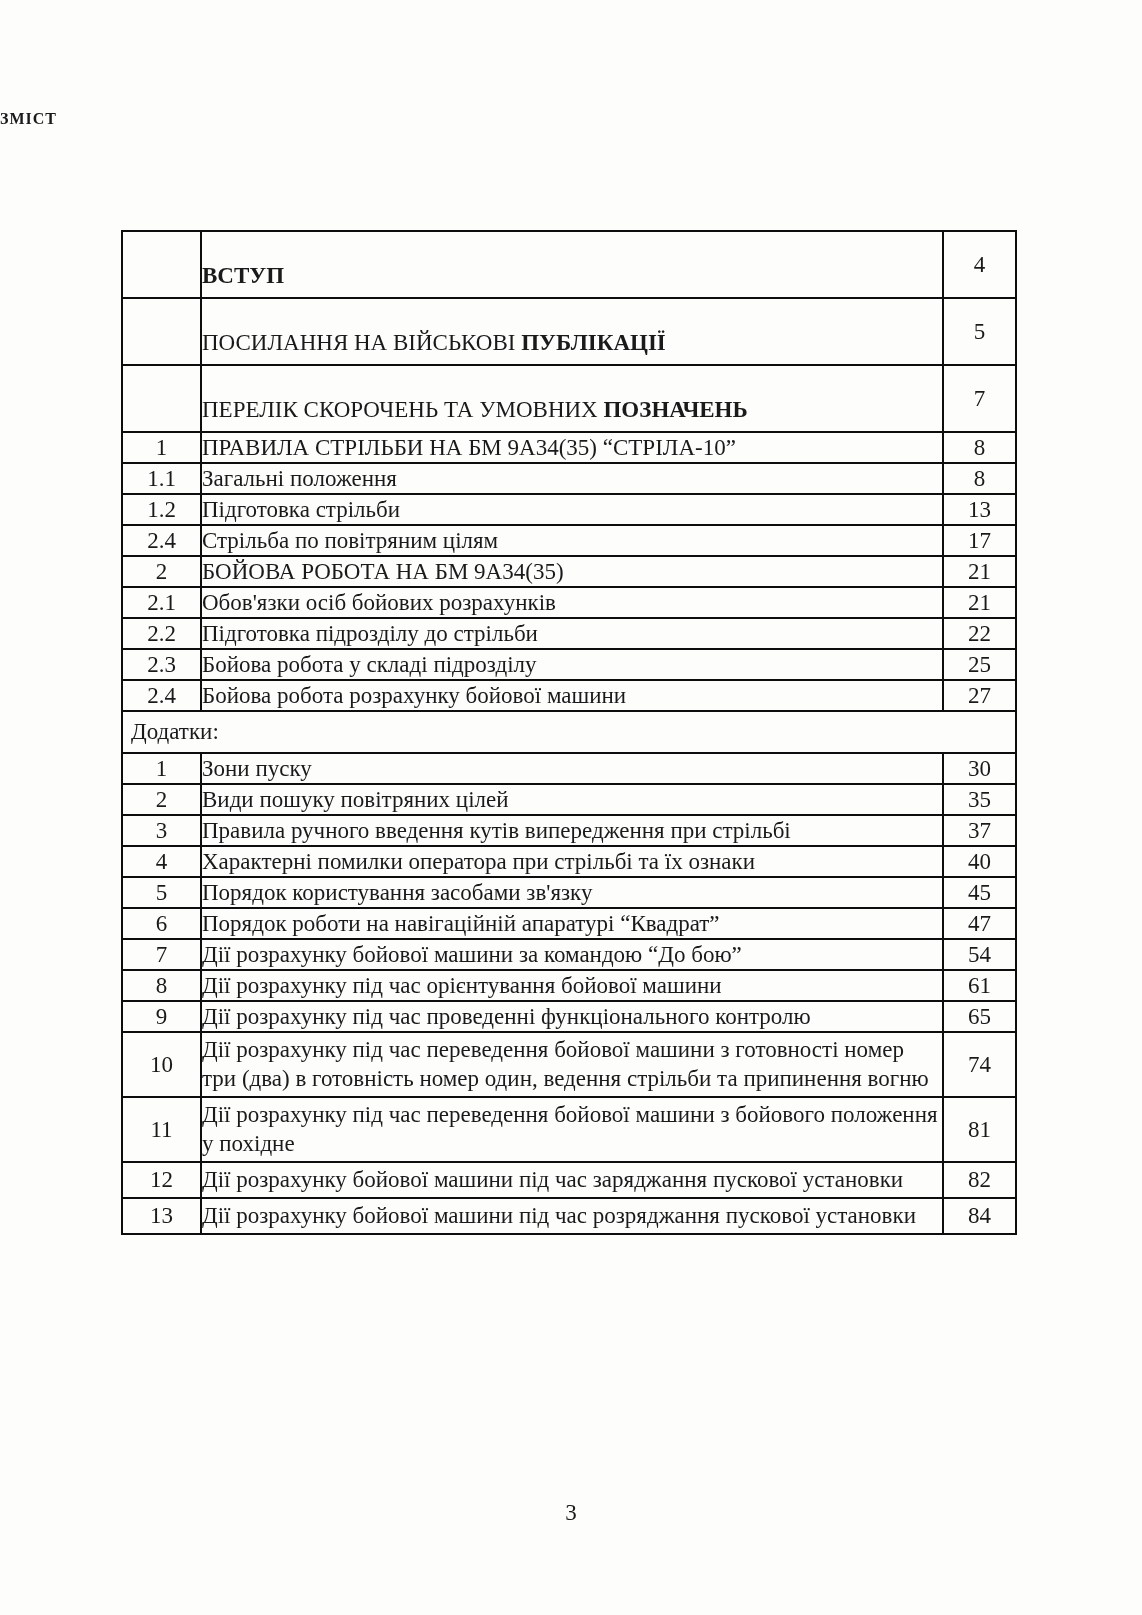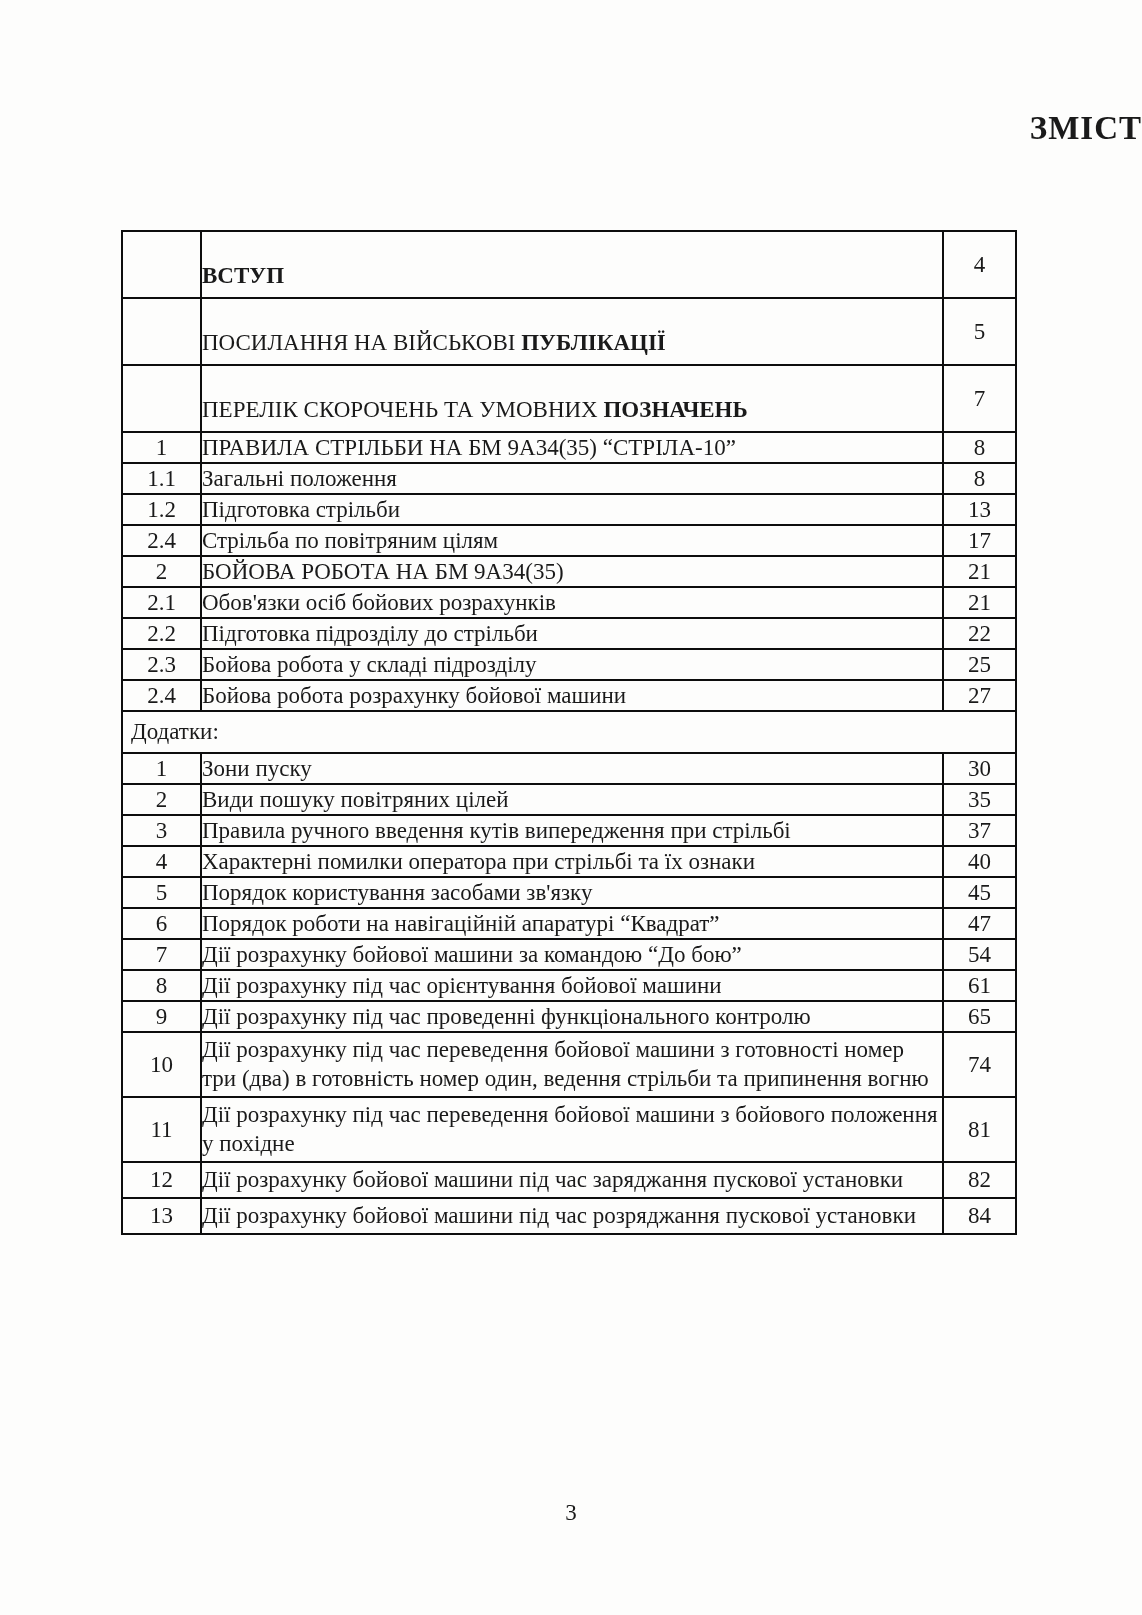--- a/index.html
+++ b/index.html
@@ -14,22 +14,22 @@
     background: #fdfdfc;
     font-family: "Liberation Serif", serif;
     color: #1a1a1a;
     overflow: hidden;
   }
   .doc-title {
     position: absolute;
     top: 110px;
     left: 0;
     width: 100%;
-    text-align: right;
-    font-size: 33px;
+    text-align: left;
+    font-size: 16px;
     font-weight: bold;
     letter-spacing: 1px;
   }
   table.toc {
     position: absolute;
     left: 121px;
     top: 230px;
     width: 894px;
     border-collapse: collapse;
     table-layout: fixed;

